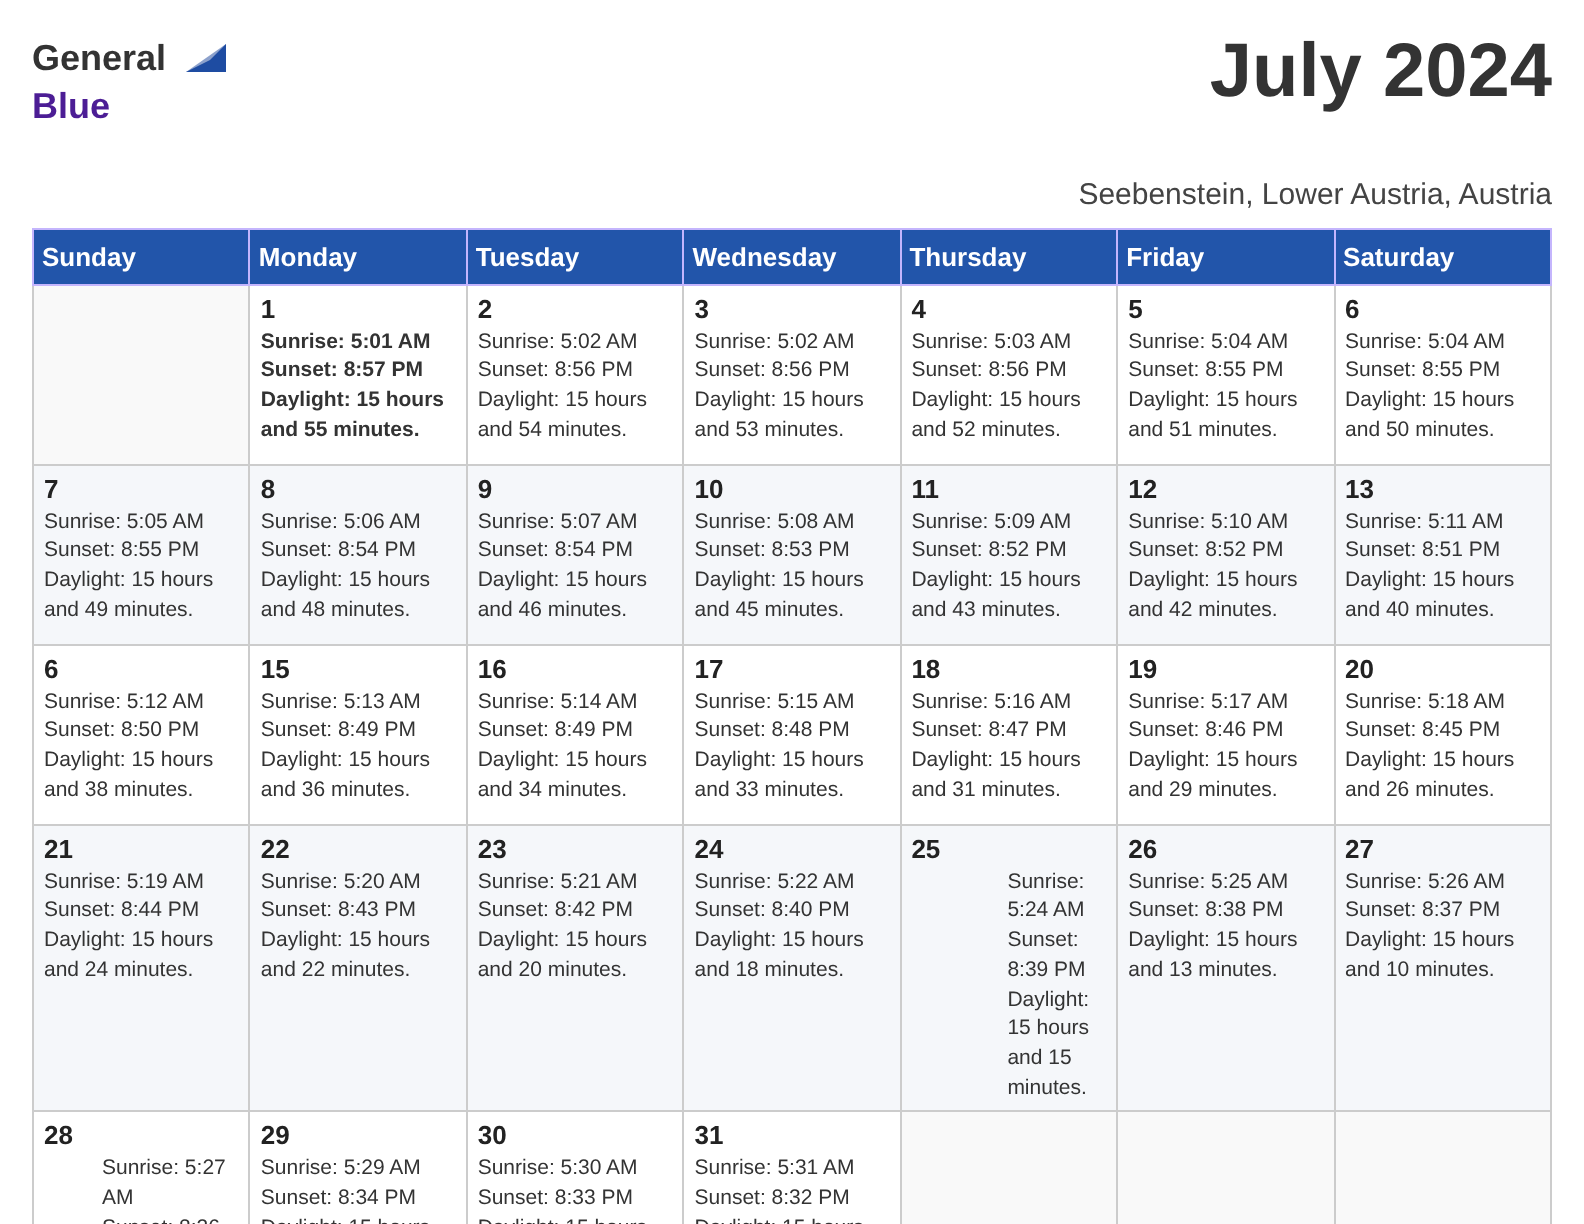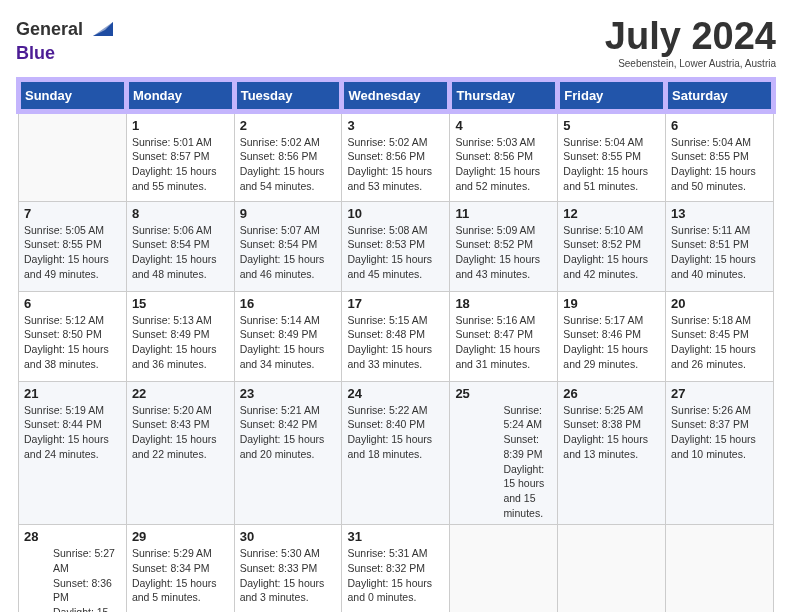--- a/index.html
+++ b/index.html
@@ -35,36 +35,37 @@
     .title-block {
       text-align: right;
     }
     .month-year {
       font-size: 38px;
       font-weight: bold;
       color: #333;
       line-height: 1.1;
     }
     .location {
-      font-size: 10px;
+      font-size: 15px;
       color: #444;
+      margin-top: 31px;
     }
     .calendar {
       width: 100%;
       border-collapse: collapse;
       font-size: 11px;
     }
     .calendar th {
       background: #2255aa;
       color: #fff;
       padding: 6px 4px;
       text-align: left;
       font-size: 13px;
       font-weight: bold;
-      border: 5px solid #c4b5fd;
+      border: 1px solid #c4b5fd;
     }
     .calendar td {
       border: 1px solid #ccc;
       vertical-align: top;
       padding: 4px 5px;
       width: 108px;
       height: 90px;
       background: #fff;
     }
     .calendar tr:nth-child(even) td {
@@ -118,21 +119,21 @@
         <th>Thursday</th>
         <th>Friday</th>
         <th>Saturday</th>
       </tr>
   </thead>
   <tbody id="calendar-body">
       <tr>
         <td class="empty-cell"></td>
         <td>
           <span class="day-num">1</span>
-          <div class="day-info" style="white-space: pre-line;">Sunrise: 5:01 AM
+          <div class="day-info" style="white-space: pre-line; font-weight: bold;">Sunrise: 5:01 AM
 Sunset: 8:57 PM
 Daylight: 15 hours
 and 55 minutes.</div>
         </td>
         <td>
           <span class="day-num">2</span>
           <div class="day-info" style="white-space: pre-line;">Sunrise: 5:02 AM
 Sunset: 8:56 PM
 Daylight: 15 hours
 and 54 minutes.</div>

